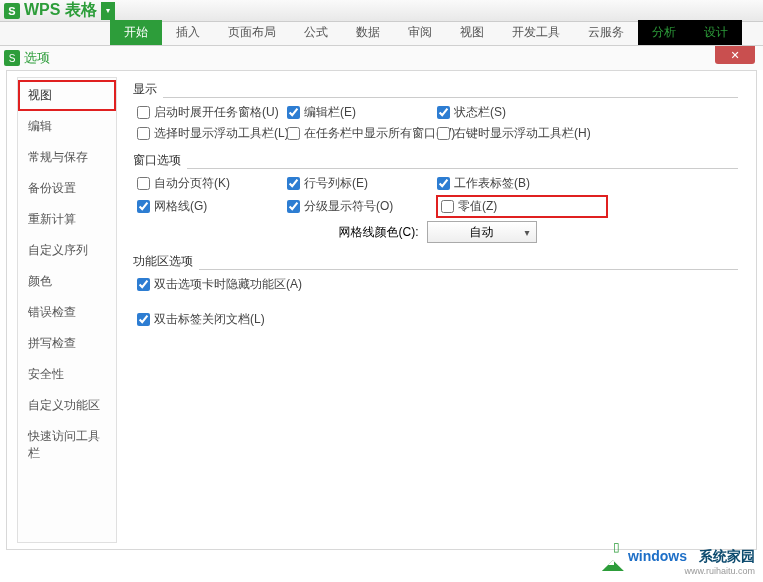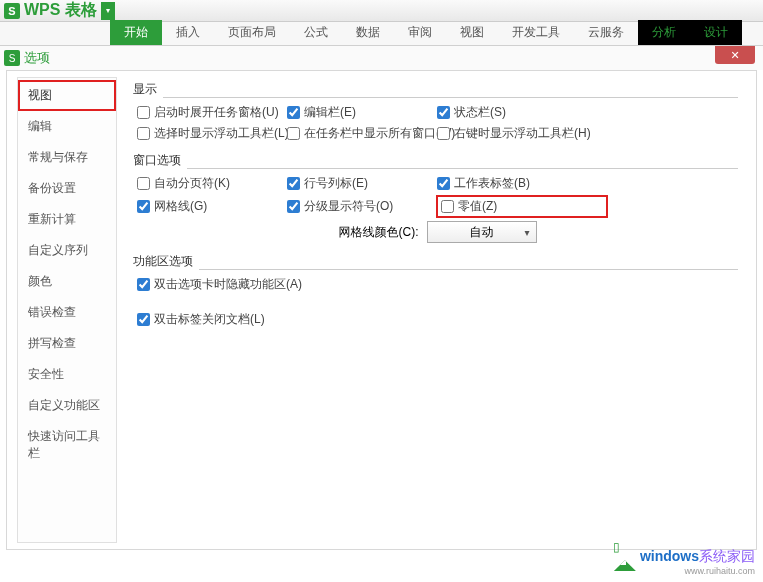--- a/index.html
+++ b/index.html
@@ -40,21 +40,21 @@
     
     .color-row { display: flex; align-items: center; gap: 8px; padding-left: 4px; justify-content: center; }
     .combo { width: 110px; height: 22px; border: 1px solid #aaa; background: linear-gradient(#fff, #eee); display: flex; align-items: center; justify-content: center; position: relative; cursor: pointer; }
     .combo::after { content: "▾"; position: absolute; right: 6px; font-size: 10px; color: #555; }
     
     .watermark { position: absolute; bottom: 6px; right: 8px; display: flex; align-items: center; gap: 4px; }
     .wm-logo { width: 22px; height: 18px; background: #2d9d3a; clip-path: polygon(0 100%, 50% 40%, 100% 100%); position: relative; }
     .wm-logo::before { content: ""; position: absolute; left: 6px; top: 6px; width: 6px; height: 6px; background: #fff; }
     .wm-text { font-size: 14px; }
     .wm-blue { color: #1e6fc7; font-weight: bold; }
-    .wm-green { color: #8b5cf6; font-weight: normal; }
+    .wm-green { color: #0c4a6e; font-weight: bold; padding-left: 12px; }
     .wm-sub { font-size: 9px; color: #999; display: block; text-align: right; }
     
     .resize-grip { position: absolute; bottom: 28px; right: 140px; width: 10px; height: 14px; }
     .resize-grip::before { content: "▯"; color: #2d9d3a; font-size: 12px; }
   </style>
 </head>
 <body>
 
 <div class="titlebar">
   <div class="app-icon">S</div>

